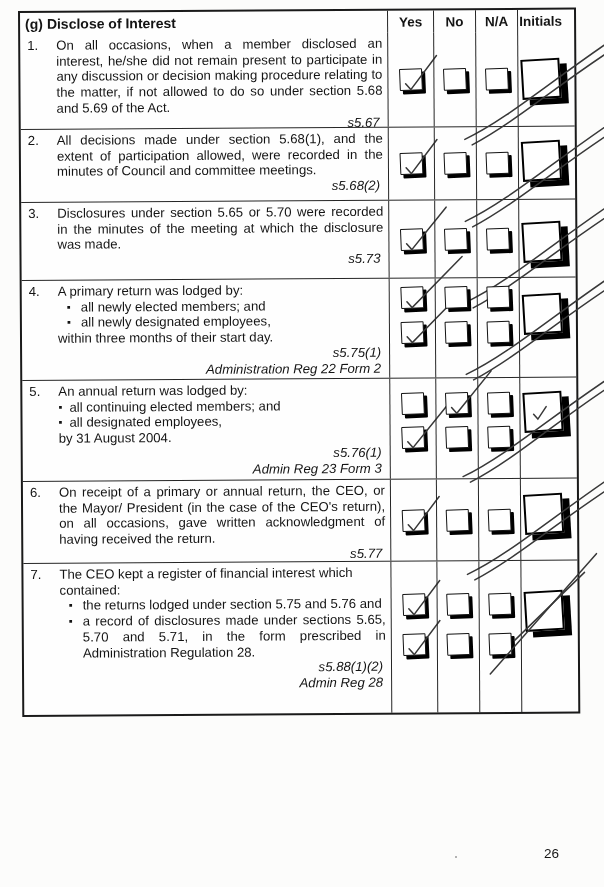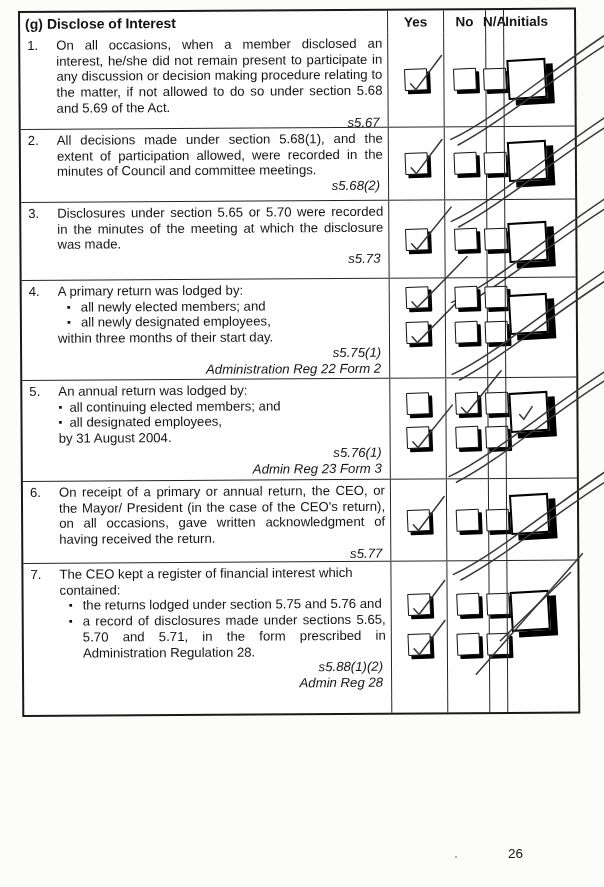--- a/index.html
+++ b/index.html
@@ -13,23 +13,23 @@
     position:absolute;left:18px;top:11px;width:558px;
     background:#fefefe;border:2px solid #1a1a1a;
     transform:rotate(-0.35deg);transform-origin:0 0;
     box-sizing:border-box;
   }
   .trow{display:flex;box-sizing:border-box;}
   .trow + .trow{border-top:1.6px solid #262626;}
   .cell{box-sizing:border-box;position:relative;}
   .cell + .cell{border-left:1.6px solid #262626;}
   .c-desc{width:367px;}
-  .c-yes{width:56px;}
+  .c-yes{width:46px;}
   .c-no{width:42px;}
-  .c-na{width:18px;text-align:right;}
+  .c-na{width:42px;text-align:right;}
   .c-init{width:46px;}
   
   .thead{height:22px;align-items:stretch;}
   .thead .cell{display:flex;align-items:center;justify-content:center;
     font-weight:bold;font-size:13.5px;}
   .thead .c-desc{justify-content:flex-start;padding-left:5px;font-size:14px;}
   
   .rdesc{display:flex;padding-top:3px;}
   .num{width:36px;padding-left:7px;font-size:13.2px;box-sizing:border-box;}
   .txt{flex:1;padding-right:5px;font-size:13.2px;line-height:15.7px;}
@@ -50,21 +50,21 @@
   }
   .icell{display:flex;justify-content:center;}
   .ibox{
     width:35px;height:36px;flex:0 0 auto;background:#fff;
     border:2.2px solid #000;position:relative;
     box-shadow:7px 6px 0 0 #000;transform:rotate(-3deg);
   }
   .mark-svg{position:absolute;overflow:visible;pointer-events:none;}
   .mark-svg path, .mark-svg line{stroke:#383838;stroke-width:1.5;fill:none;
     stroke-linecap:round;}
-  .page-number{position:absolute;left:508px;top:846px;font-size:13.5px;}
+  .page-number{position:absolute;left:544px;top:846px;font-size:13.5px;}
   .stray-dot{position:absolute;left:455px;top:856px;width:2px;height:2px;
     background:#9a9a9a;border-radius:50%;}
 </style>
 </head>
 <body>
 
 <div class="doc-table">
   <div class="trow thead">
     <div class="cell c-desc">(g) Disclose of Interest</div>
     <div class="cell c-yes">Yes</div>

